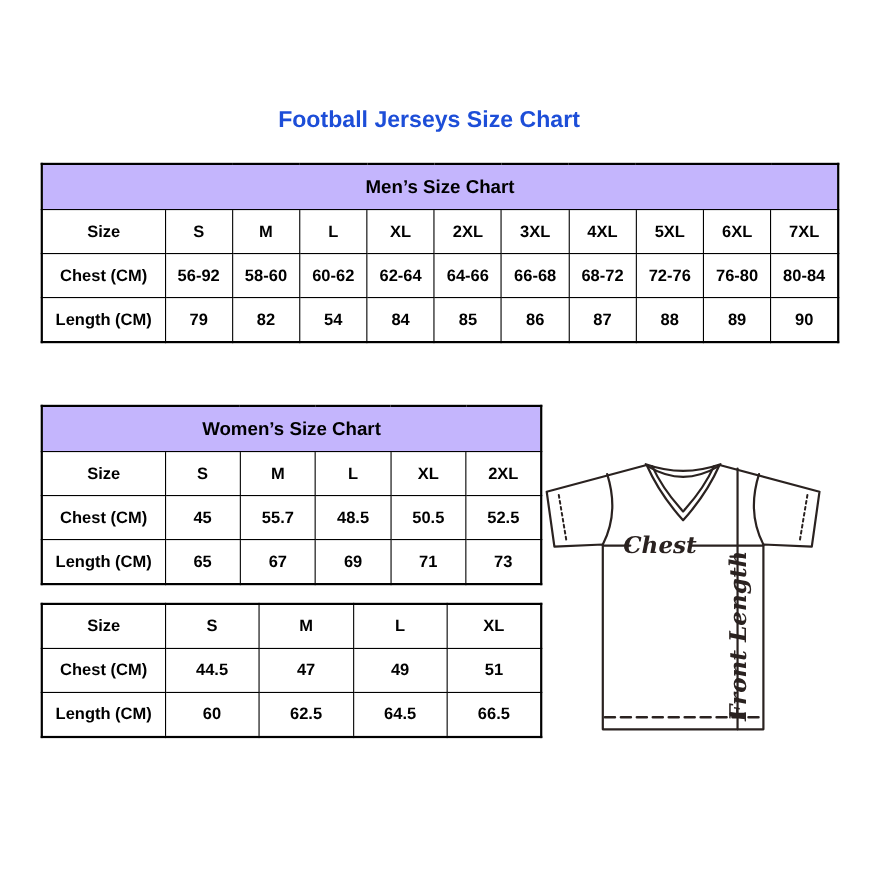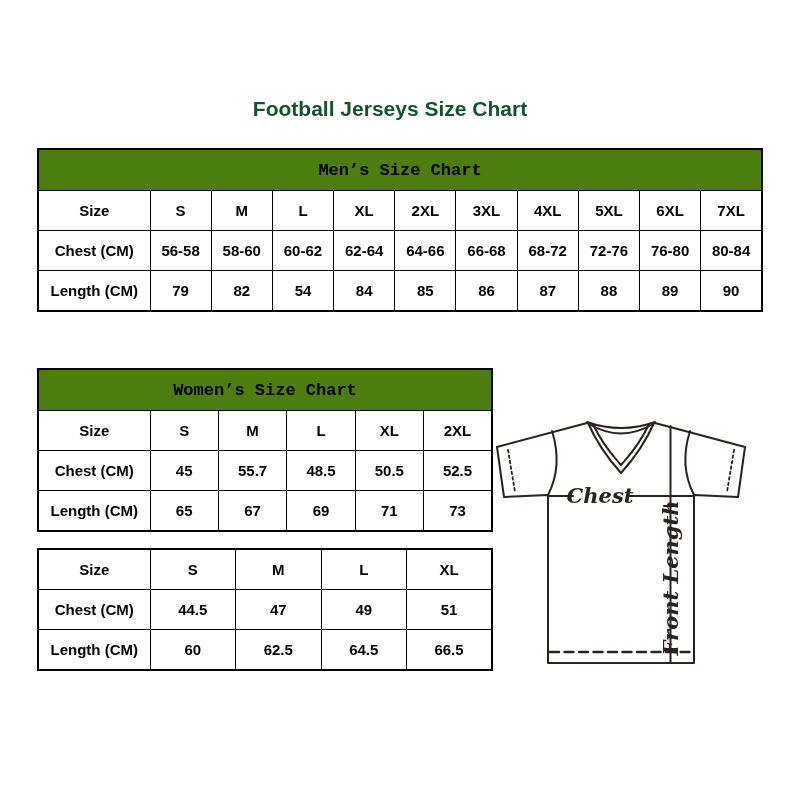--- a/index.html
+++ b/index.html
@@ -2,33 +2,33 @@
 <html><head>
 <meta charset="utf-8">
 <style>
   html,body{margin:0;padding:0;}
   body{
     width:800px;height:800px;background:#ffffff;position:relative;overflow:hidden;
     font-family:"Liberation Sans","DejaVu Sans",sans-serif;color:#000;
   }
   .title{
     position:absolute;top:97px;left:0;width:780px;margin:0;
-    text-align:center;font-size:21px;font-weight:bold;color:#14532d;
+    text-align:center;font-size:21px;font-weight:bold;color:#1d4ed8;
   }
   table.size-table{
     position:absolute;border-collapse:collapse;table-layout:fixed;
     border:2px solid #000;background:#fff;
   }
   table.size-table th,table.size-table td{
     border:1px solid #000;text-align:center;vertical-align:middle;
     padding:0;font-weight:bold;font-size:15px;color:#000;
     overflow:hidden;white-space:nowrap;
   }
   table.size-table th.chart-title{
-    background:#4d7c0f;font-size:17px;height:40px;font-family:Liberation Mono, monospace;
+    background:#c4b5fd;font-size:17px;height:40px;
   }
   table.size-table td{height:39px;}
   table.mens{left:37px;top:148px;width:726px;}
   table.womens{left:37px;top:368px;width:456px;padding-left:16px;}
   table.youth{left:37px;top:548px;width:456px;}
   col.label-col{width:112px;}
   .jersey-wrap{position:absolute;left:489px;top:410px;width:260px;height:260px;text-align:center;}
   .jersey-wrap svg{display:block;width:260px;height:260px;}
   .jersey-label{
     font-family:"DejaVu Serif","Liberation Serif",serif;
@@ -68,21 +68,21 @@
       <td>XL</td>
       <td>2XL</td>
       <td>3XL</td>
       <td>4XL</td>
       <td>5XL</td>
       <td>6XL</td>
       <td>7XL</td>
     </tr>
     <tr>
       <td>Chest (CM)</td>
-      <td>56-58</td>
+      <td>56-92</td>
       <td>58-60</td>
       <td>60-62</td>
       <td>62-64</td>
       <td>64-66</td>
       <td>66-68</td>
       <td>68-72</td>
       <td>72-76</td>
       <td>76-80</td>
       <td>80-84</td>
     </tr>

